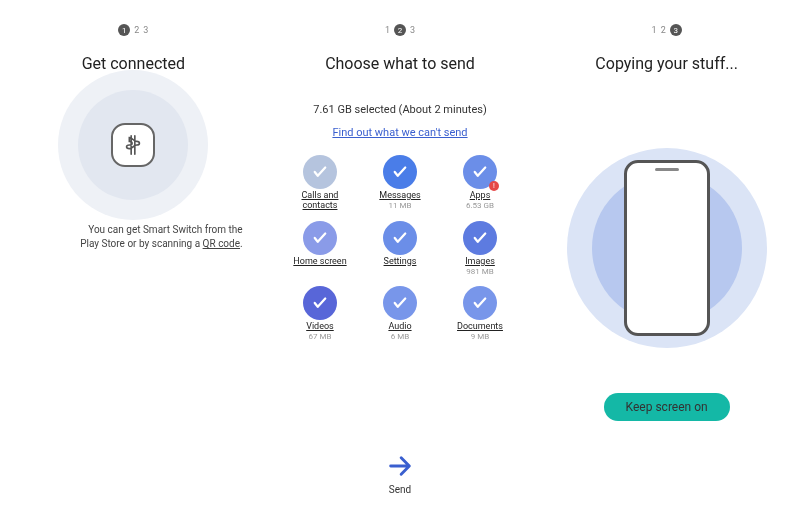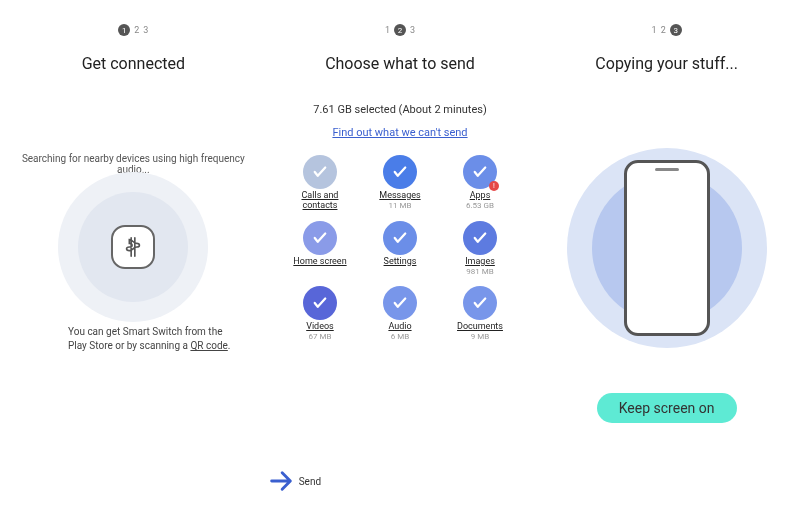--- a/index.html
+++ b/index.html
@@ -84,21 +84,21 @@
   border: 2px solid #666;
   border-radius: 14px;
   display: flex;
   align-items: center;
   justify-content: center;
 }
 .ss-icon svg { width: 22px; height: 22px; }
 .footer-text {
   font-size: 10px;
   color: #444;
-  text-align: left;
+  text-align: right;
   margin-top: 18px;
   padding: 0 24px;
   line-height: 1.4;
   margin-left: 44px;
 }
 .qr-link {
   text-decoration: underline;
 }
 .summary {
   font-size: 11px;
@@ -162,21 +162,21 @@
   display: flex;
   align-items: center;
   justify-content: center;
 }
 .send-wrap {
   position: absolute;
   bottom: 14px;
   left: 0;
   right: 0;
   display: flex;
-  flex-direction: row;
+  flex-direction: column;
   align-items: center;
   gap: 4px;
   cursor: pointer;
 }
 .send-arrow { width: 28px; height: 28px; }
 .send-label { font-size: 10px; color: #333; }
 .phone-pulse {
   position: relative;
   width: 200px;
   height: 230px;
@@ -205,39 +205,38 @@
   top: 5px;
   left: 50%;
   transform: translateX(-50%);
   width: 24px;
   height: 3px;
   background: #888;
   border-radius: 3px;
 }
 .keep-btn {
   margin-top: 30px;
-  background: #5eead4;
+  background: #14b8a6;
   border-radius: 16px;
   padding: 7px 22px;
-  font-size: 14px;
+  font-size: 12px;
   color: #333;
   cursor: pointer;
 }
 </style>
 </head>
 <body>
 
 <div class="panel">
   <div class="steps">
     <span class="step-current">1</span>
     <span>2</span>
     <span>3</span>
   </div>
   <div class="title">Get connected</div>
-  <div class="searching">Searching for nearby devices using high frequency audio...</div>
   <div class="pulse-wrap">
     <div class="pulse-ring a"></div>
     <div class="pulse-ring b"></div>
     <div class="ss-icon">
       <svg viewBox="0 0 24 24">
           <path fill="none" stroke="#555" stroke-width="1.8" d="M8 4c4 0 4 4 8 4s4 4 0 4-4 4-8 4-4-4 0-4 4-4 0-4z M10 2v20 M14 2v20" stroke-linecap="round"></path>
         </svg>
     </div>
   </div>
   <div class="footer-text">

